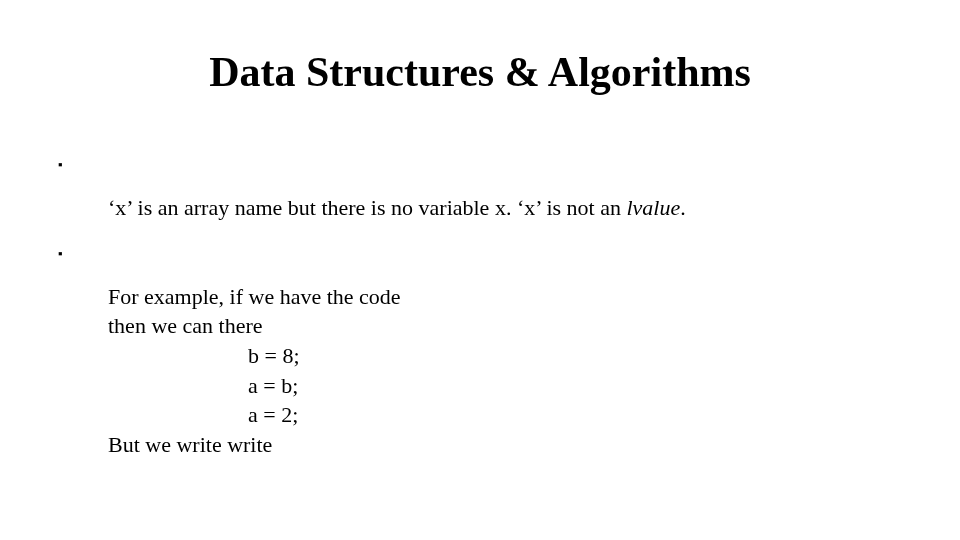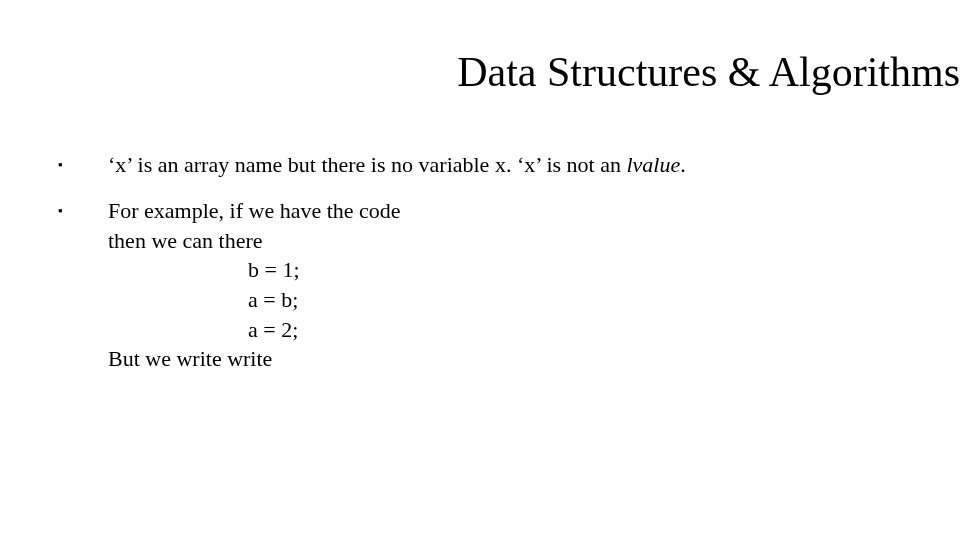--- a/index.html
+++ b/index.html
@@ -15,23 +15,23 @@
     position: relative;
     width: 960px;
     height: 540px;
     box-sizing: border-box;
   }
   .title {
     position: absolute;
     top: 48px;
     left: 0;
     width: 100%;
-    text-align: right;
+    text-align: center;
     font-size: 42px;
-    font-weight: normal;
+    font-weight: bold;
   }
   .body {
     position: absolute;
     top: 150px;
     left: 54px;
     right: 54px;
     font-size: 22px;
     line-height: 1.35;
   }
   .item {
@@ -42,20 +42,21 @@
   .bullet {
     width: 50px;
     flex: 0 0 50px;
     font-family: Arial, sans-serif;
     font-size: 13px;
     line-height: 30px;
     padding-left: 4px;
   }
   .content {
     flex: 1 1 auto;
+    margin-top: 43px;
   }
   .indent {
     padding-left: 140px;
   }
   .ital { font-style: italic; }
 </style>
 </head>
 <body>
 
 <div class="slide">
@@ -69,21 +70,21 @@
       <div class="content">
         <span>‘x’ is an array name but there is no variable x. ‘x’ is not an </span><span class="ital">lvalue</span><span>.</span>
       </div>
     </div>
 
     <div class="item">
       <div class="bullet">▪</div>
       <div class="content">
         <div>For example, if we have the code</div>
         <div>then we can there</div>
-        <div class="indent">b = 1;</div>
+        <div class="indent">b = 8;</div>
         <div class="indent">a = b;</div>
         <div class="indent">a = 2;</div>
         <div>But we write write</div>
       </div>
     </div>
 
   </div>
 </div>
 
 </body></html>

